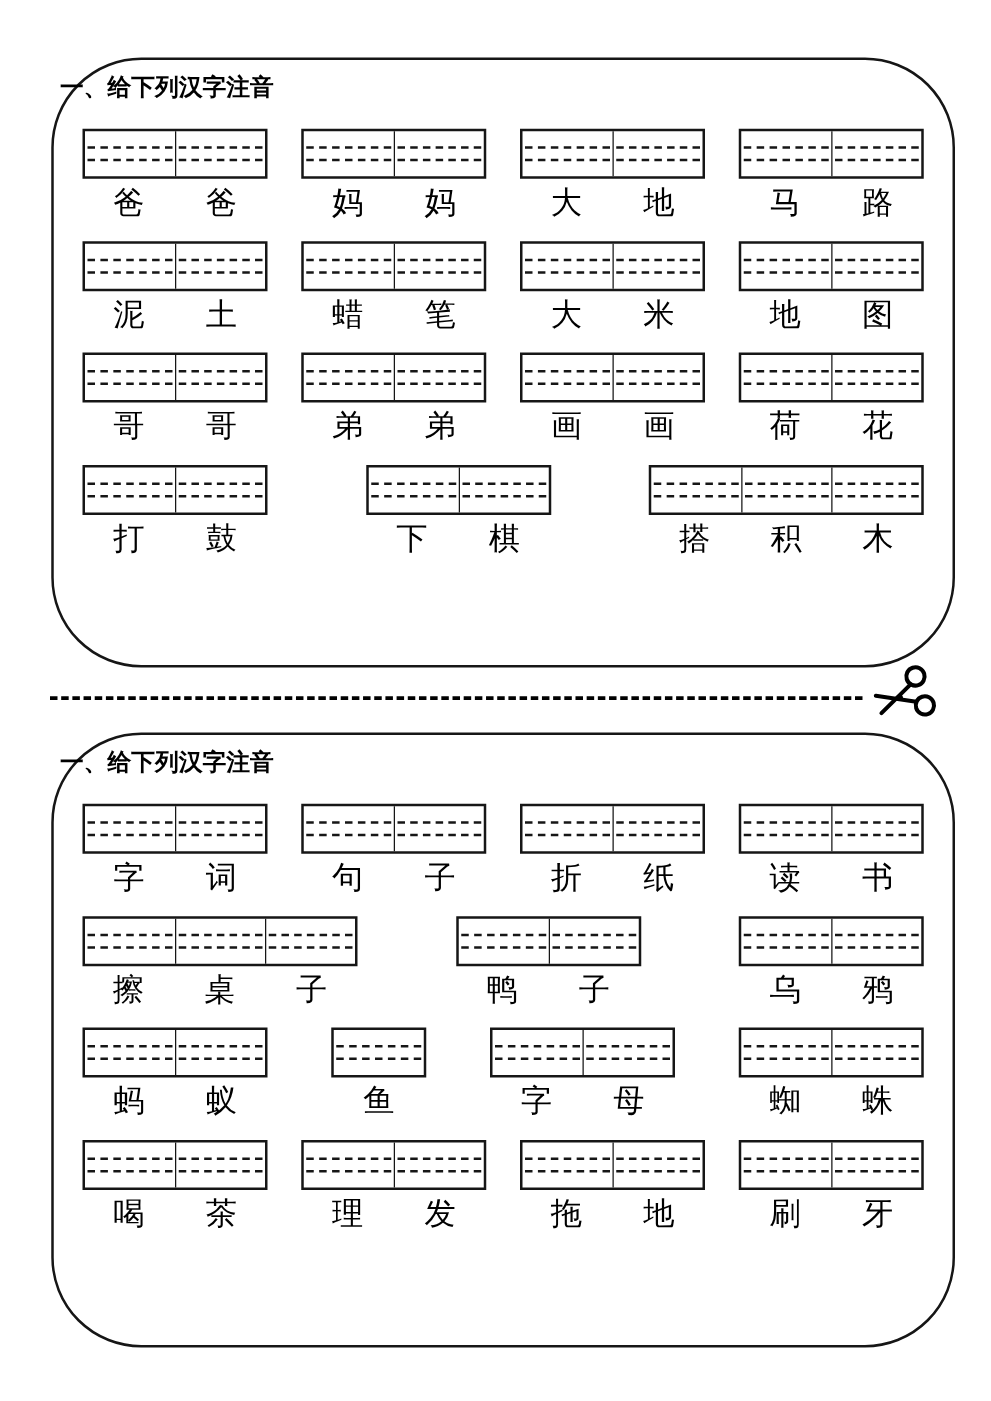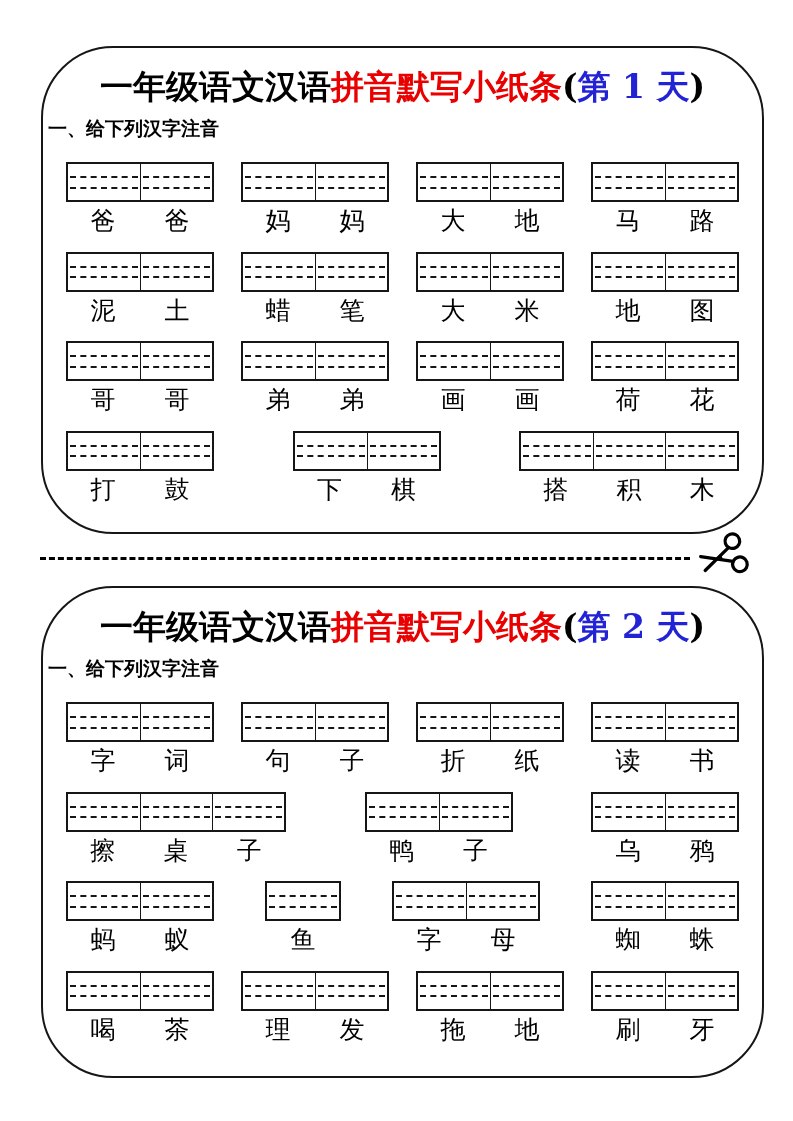--- a/index.html
+++ b/index.html
@@ -61,21 +61,20 @@
     position:absolute;left:657px;top:-2px;
     transform:rotate(-18deg);
   }
 </style>
 </head>
 <body>
 
 <div>
 
   <section class="card day1">
-    <h1 class="title"><span class="t-black">一年级语文汉语</span><span class="t-red">拼音默写小纸条</span><span class="t-black">(</span><span class="t-blue">第 1 天</span><span class="t-black">)</span></h1>
     <div class="section-header">一、给下列汉字注音</div>
     <div class="words">
         <div class="word-row">
           <div class="word-block">
             <div class="pbox">
               <div class="pcell"></div>
               <div class="pcell"></div>
             </div>
             <div class="chars">
               <div class="char">爸</div>
@@ -241,21 +240,20 @@
         <circle cx="49" cy="11" r="9"></circle>
         <circle cx="49" cy="41" r="9"></circle>
         <path d="M42 17 L6 35"></path>
         <path d="M42 35 L6 17"></path>
       </g>
       <circle cx="28" cy="26" r="3" fill="#000"></circle>
     </svg>
   </div>
 
   <section class="card day2">
-    <h1 class="title"><span class="t-black">一年级语文汉语</span><span class="t-red">拼音默写小纸条</span><span class="t-black">(</span><span class="t-blue">第 2 天</span><span class="t-black">)</span></h1>
     <div class="section-header">一、给下列汉字注音</div>
     <div class="words">
         <div class="word-row">
           <div class="word-block">
             <div class="pbox">
               <div class="pcell"></div>
               <div class="pcell"></div>
             </div>
             <div class="chars">
               <div class="char">字</div>

